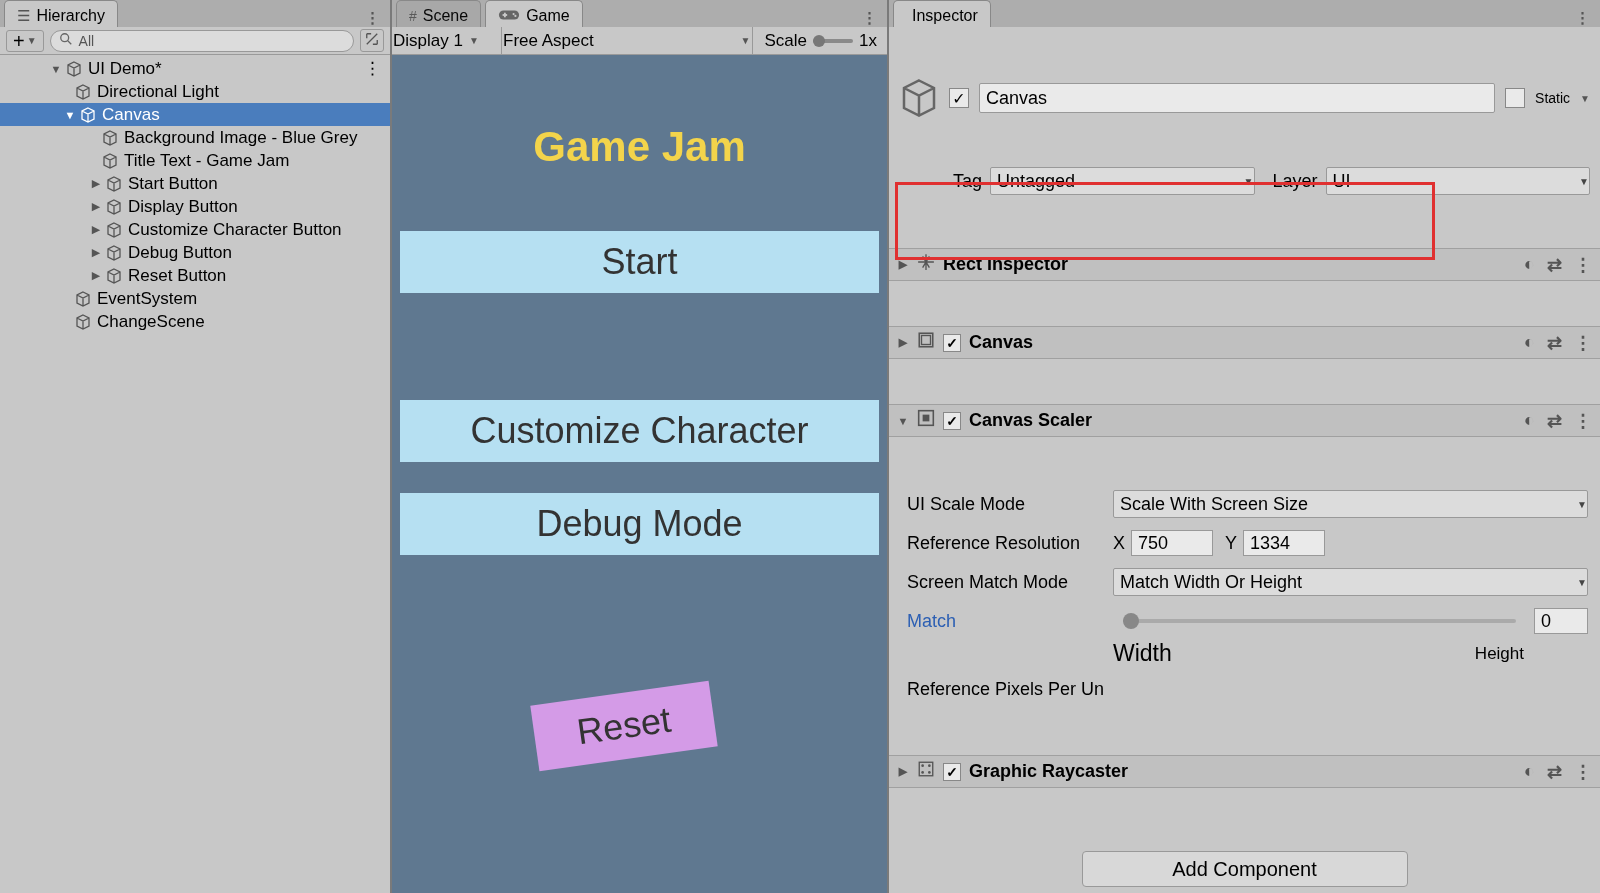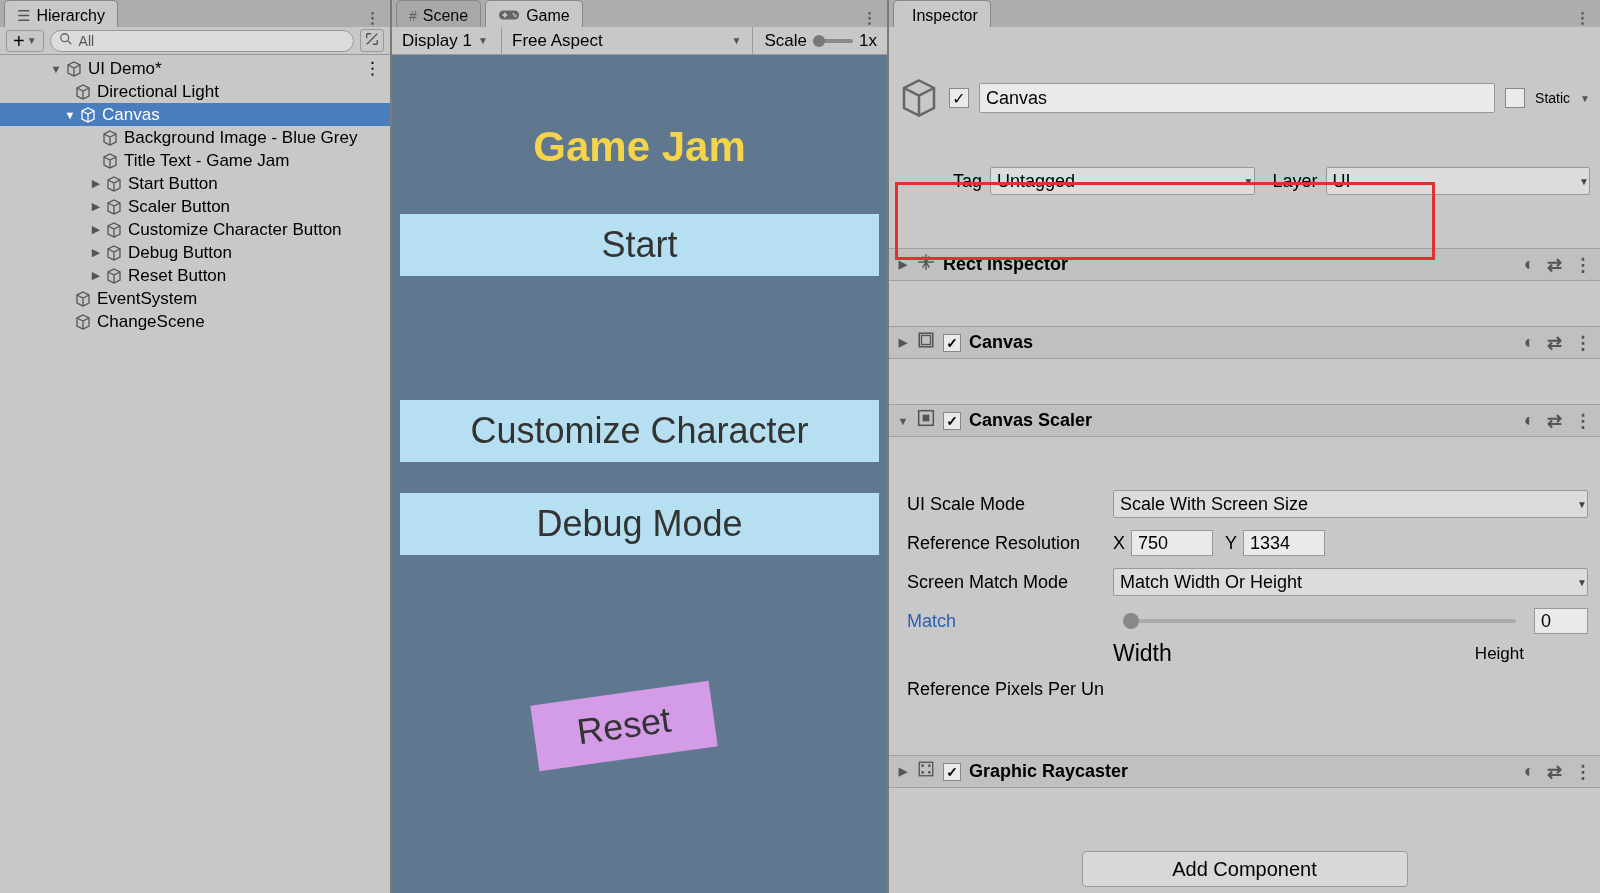--- a/index.html
+++ b/index.html
@@ -26,21 +26,21 @@
   .arrow { width: 12px; display:inline-block; text-align:center; font-size:11px; color:#555; }
   .arrow.sel{ color:#fff;}
   .cube-ico { width:16px; height:16px; display:inline-flex; align-items:center; justify-content:center; }
   .cube-ico svg path { fill:none; stroke:#555; stroke-width:1.3; }
   .selected .cube-ico svg path { stroke:#fff; }
 
   
   .center { width: 497px; display:flex; flex-direction:column; border-right:2px solid #7a7a7a; background:#c8c8c8; }
   .center .panel-tabbar { }
   .game-toolbar { height:28px; display:flex; align-items:center; background:#c8c8c8; border-bottom:1px solid #9a9a9a; font-size:17px; }
-  .game-toolbar .seg { border-right:1px solid #999; height:100%; display:flex; align-items:center; padding:0 10px; gap:6px; }
+  .game-toolbar .seg { border-right:1px solid #999; height:100%; display:flex; align-items:center; padding:0 1px; gap:6px; }
   .game-toolbar .tri { font-size:10px; color:#555;}
   .scale-seg { gap:8px; padding:0 10px 0 12px !important; border-right:none !important;}
   .scale-track { width:40px; height:4px; background:#8a8a8a; border-radius:2px; position:relative;}
   .scale-knob { width:12px; height:12px; border-radius:50%; background:#777; position:absolute; left:0; top:-4px;}
   .game-view { flex:1; background:#5f7890; position:relative; overflow:hidden; }
   .game-title { position:absolute; top:68px; left:0; right:0; text-align:center; font-size:42px; font-weight:700; color:#f3d44b;}
   .menu-btn { position:absolute; left:8px; right:8px; height:62px; background:#b6e0f2; display:flex; align-items:center; justify-content:center; font-size:36px; color:#333;}
   .reset-btn { position:absolute; left:142px; top:638px; width:180px; height:66px; background:#d49be7; display:flex; align-items:center; justify-content:center; font-size:36px; color:#333; transform:rotate(-8deg);}
 
   
@@ -163,21 +163,21 @@
           </span>
         <span class="lbl">Start Button</span>
       </div>
       <div class="tree-row indent-3" style="padding-left:90px !important">
         <span class="arrow">▶</span>
         <span class="cube-ico">
             <svg viewBox="0 0 16 16">
               <path d="M8 1l6 3v8l-6 3-6-3V4l6-3zM2 4l6 3 6-3M8 7v8"></path>
             </svg>
           </span>
-        <span class="lbl">Scaler Button</span>
+        <span class="lbl">Display Button</span>
       </div>
       <div class="tree-row indent-3" style="padding-left:90px !important">
         <span class="arrow">▶</span>
         <span class="cube-ico">
             <svg viewBox="0 0 16 16">
               <path d="M8 1l6 3v8l-6 3-6-3V4l6-3zM2 4l6 3 6-3M8 7v8"></path>
             </svg>
           </span>
         <span class="lbl">Customize Character Button</span>
       </div>
@@ -252,21 +252,21 @@
       <div class="seg scale-seg">
         <span>Scale</span>
         <div class="scale-track">
             <div class="scale-knob"></div>
           </div>
         <span>1x</span>
       </div>
     </div>
     <div class="game-view">
       <div class="game-title">Game Jam</div>
-      <div class="menu-btn" style="top:159px">Start</div>
+      <div class="menu-btn" style="top:176px">Start</div>
       <div class="menu-btn" style="top:345px">Customize Character</div>
       <div class="menu-btn" style="top:438px">Debug Mode</div>
       <div class="reset-btn">Reset</div>
     </div>
   </div>
 
   <div class="inspector" style="position:relative">
     <div class="panel-tabbar">
       <div class="panel-tab">
         <span class="ico">

